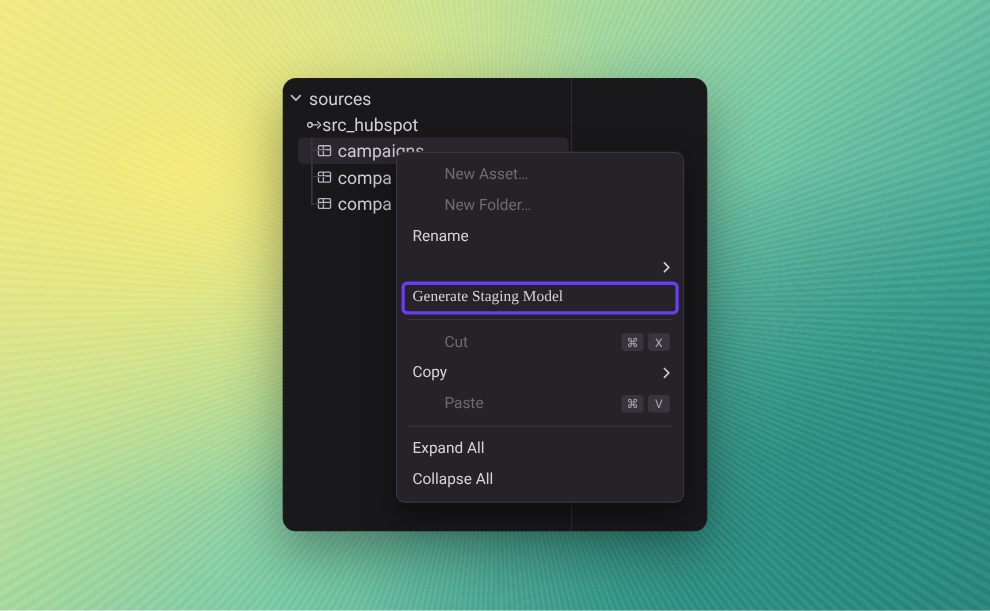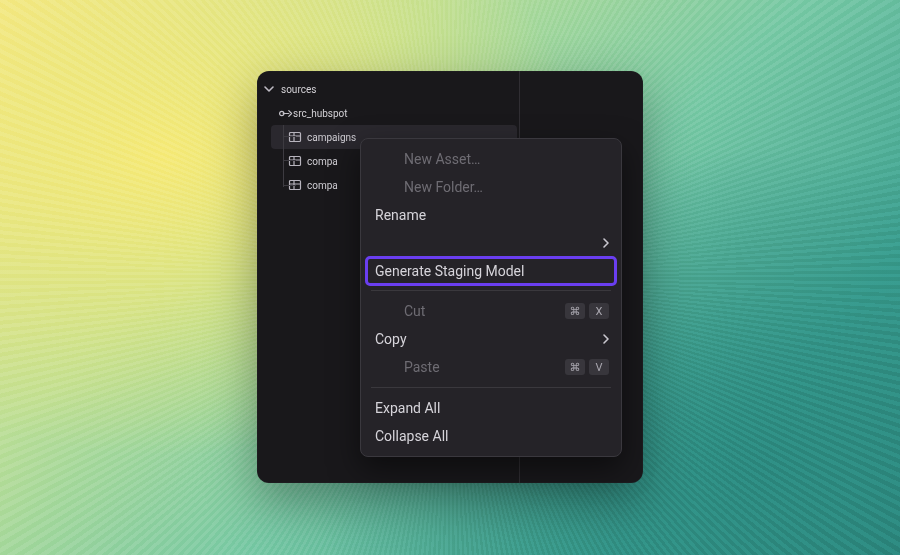--- a/index.html
+++ b/index.html
@@ -4,21 +4,21 @@
 <style>
   html,body{margin:0;padding:0;width:900px;height:555px;overflow:hidden;font-family:-apple-system,BlinkMacSystemFont,"Segoe UI",Roboto,sans-serif;}
   .bg{position:absolute;inset:0;background:
     radial-gradient(ellipse 700px 500px at 18% 28%, #f6ea7a 0%, rgba(246,234,122,0) 60%),
     radial-gradient(ellipse 700px 500px at 85% 85%, #2c8a80 0%, rgba(44,138,128,0) 65%),
     linear-gradient(135deg,#f3e88a 0%, #bcdf99 30%, #7acaa7 55%, #3ca090 80%, #2a8078 100%);
   }
   .noise{position:absolute;inset:0;opacity:.05;background-image:repeating-conic-gradient(#000 0 .5deg,#fff .5deg 1deg);mix-blend-mode:overlay;}
   .panel{position:absolute;left:257px;top:71px;width:386px;height:412px;background:#19181b;border-radius:12px;box-shadow:0 20px 50px rgba(0,0,0,.35),0 0 0 1px rgba(255,255,255,.02) inset;}
   .panel-split{position:absolute;left:262px;top:0;bottom:0;width:1px;background:#302e33;}
-  .tree{position:absolute;left:0;top:6px;width:260px;color:#d3d1d6;font-size:10px;}
+  .tree{position:absolute;left:0;top:6px;width:260px;color:#d3d1d6;font-size:16px;}
   .row{display:flex;align-items:center;height:24px;border-radius:4px;}
   .row .icon{width:15px;height:15px;display:flex;align-items:center;justify-content:center;flex:0 0 15px;}
   .row .label{padding-left:5px;white-space:nowrap;}
   .root{padding-left:4px;}
   .root .icon svg{stroke:#bfbcc5;}
   .lvl1{margin-left:4px;padding-left:17px;position:relative;text-align:center;}
   .lvl2-wrap{margin-left:14px;padding-left:0;position:relative;}
   .vline{position:absolute;left:12px;top:0;bottom:10px;width:1px;background:#3d3b41;}
   .lvl2{display:flex;align-items:center;height:24px;position:relative;padding-left:16px;border-radius:4px;}
   .lvl2.selected{background:#2a282e;}
@@ -26,21 +26,21 @@
   .lvl2 .elbow.mid{height:24px;border-bottom:none;}
   .lvl2 .elbow.mid::after{content:"";position:absolute;left:0;top:11px;width:12px;height:1px;background:#3d3b41;}
   .lvl2 .icon{width:15px;height:15px;display:flex;align-items:center;justify-content:center;}
   .lvl2 .label{padding-left:5px;color:#cfcdd3;}
   
   .menu{position:absolute;left:360px;top:138px;width:260px;background:#252328;border:1px solid #3a383e;border-radius:8px;padding:6px 0;box-shadow:0 12px 30px rgba(0,0,0,.5);color:#d6d4da;font-size:14px;}
   .mi{display:flex;align-items:center;height:28px;padding:0 14px;position:relative;cursor:default;}
   .mi .txt{flex:1;}
   .mi.disabled{color:#6e6c73;padding-left:43px;}
   .mi.danger{color:#e0584e;}
-  .mi.hl{outline:3px solid #6a3ef0;outline-offset:-1px;border-radius:3px;margin:1px 6px;padding:0 8px;height:26px;}
+  .mi.hl{outline:3px solid #6a3ef0;outline-offset:-1px;border-radius:3px;margin:1px 6px;padding:0 8px;height:26px;font-family:Liberation Serif, serif;}
   .sep{height:1px;background:#3a383d;margin:6px 10px;}
   .chev{position:absolute;right:10px;top:8px;}
   .kbd{position:absolute;right:12px;top:6px;display:flex;gap:4px;}
   .key{background:#38363c;color:#a9a7af;border-radius:3px;min-width:14px;height:16px;font-size:11px;display:flex;align-items:center;justify-content:center;padding:0 3px;}
   svg{display:block;}
 </style>
 </head>
 <body>
 
 <div class="bg"></div>

